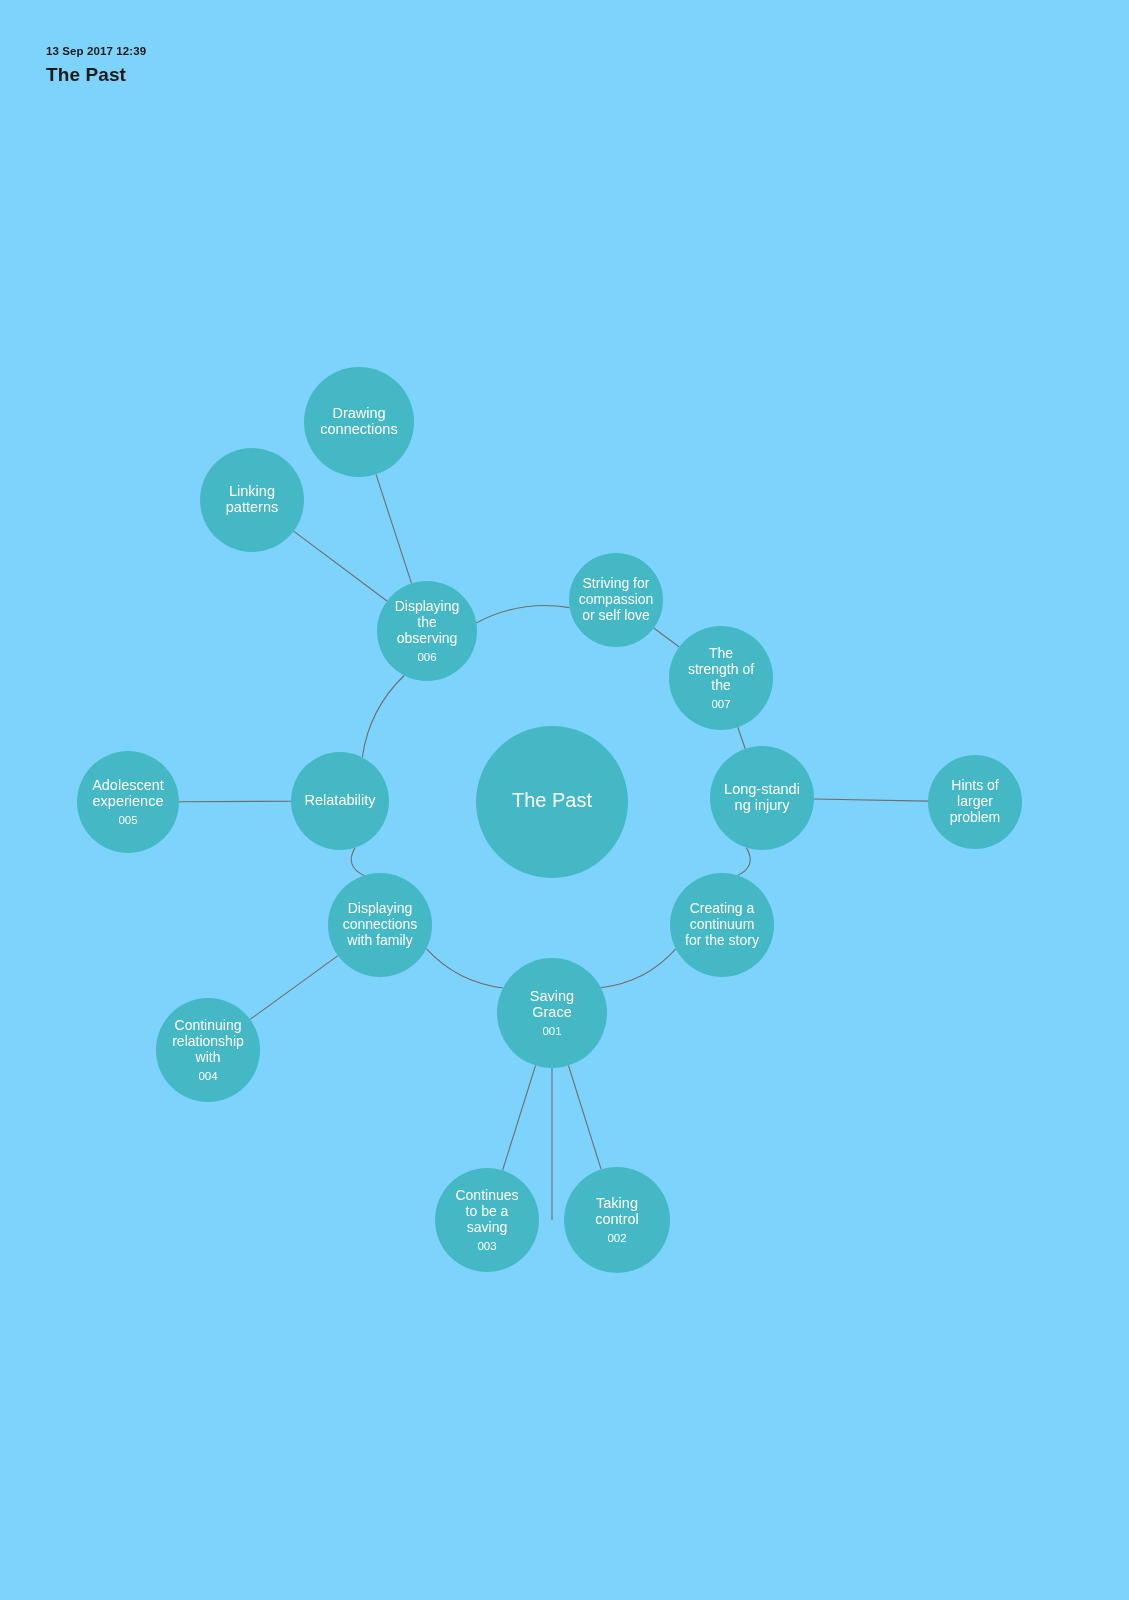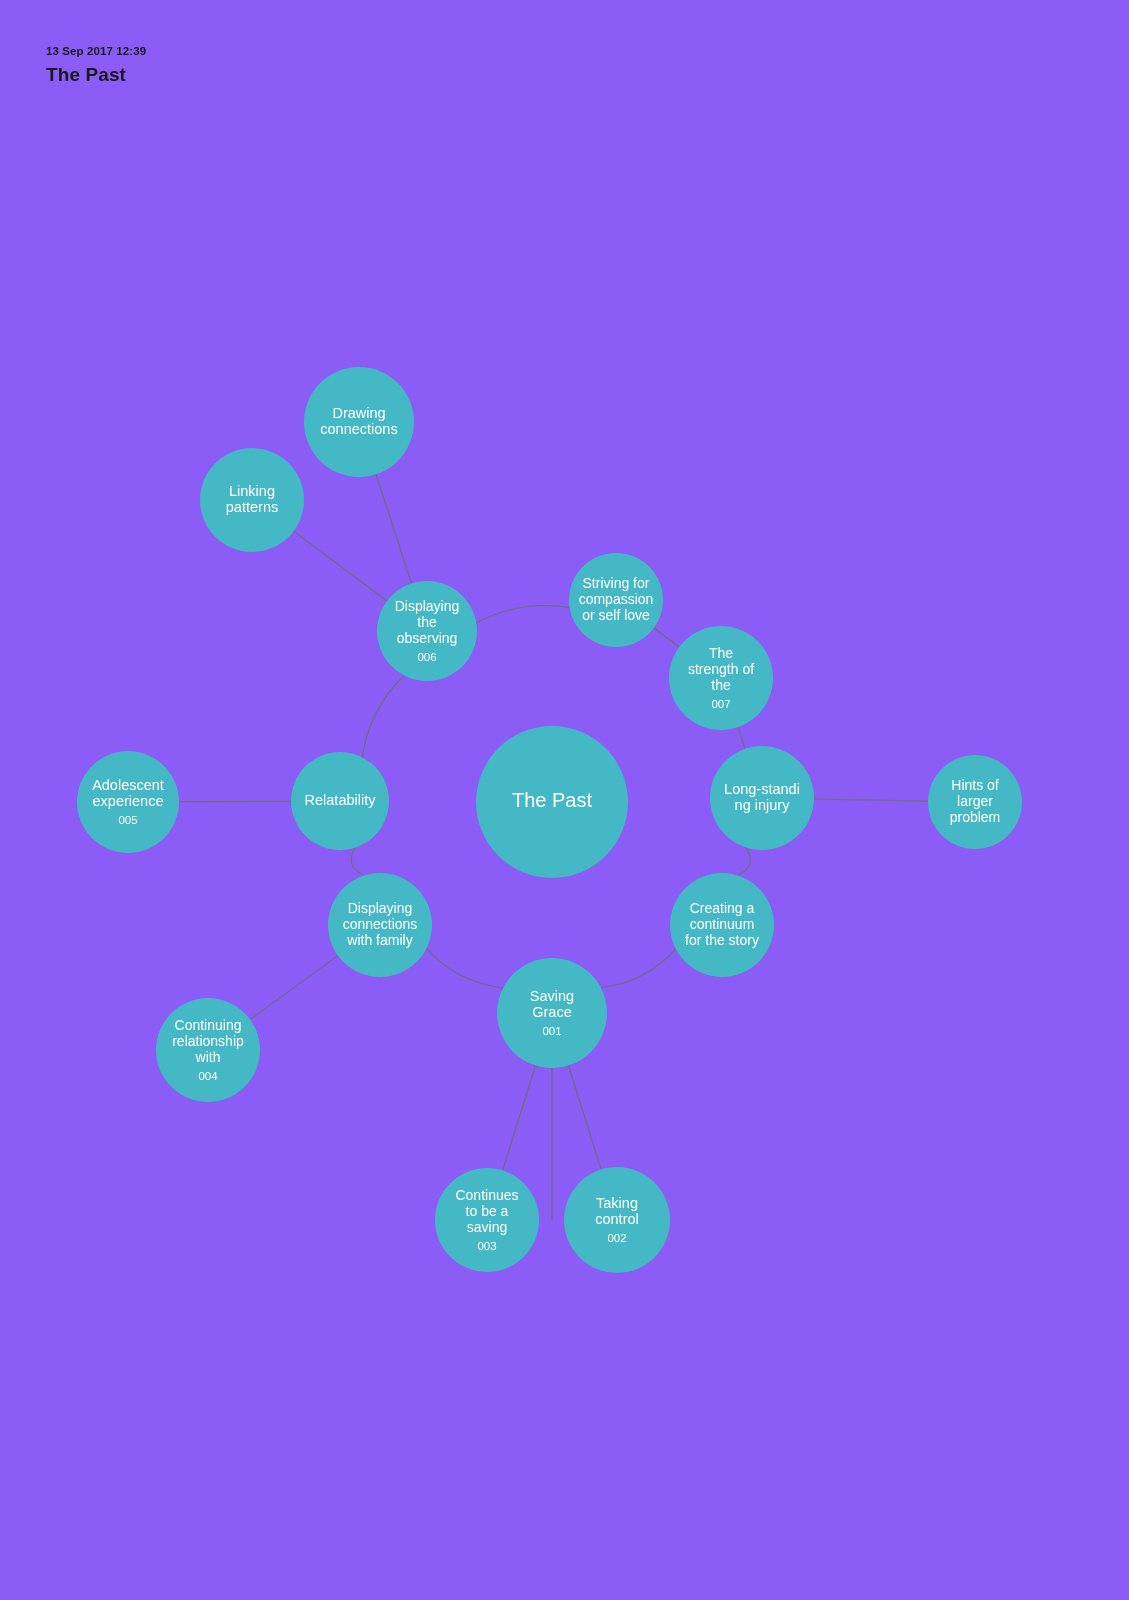--- a/index.html
+++ b/index.html
@@ -11,21 +11,21 @@
     width: 1129px;
     height: 1600px;
     font-family: "Liberation Sans", sans-serif;
     position: relative;
     overflow: hidden;
   }
   #page {
     position: relative;
     width: 1129px;
     height: 1600px;
-    background: #8b5cf6;
+    background: #7dd3fc;
   }
   .header {
     position: absolute;
     left: 46px;
     top: 44px;
     width: 600px;
   }
   .header-timestamp {
     font-size: 11.5px;
     font-weight: bold;

